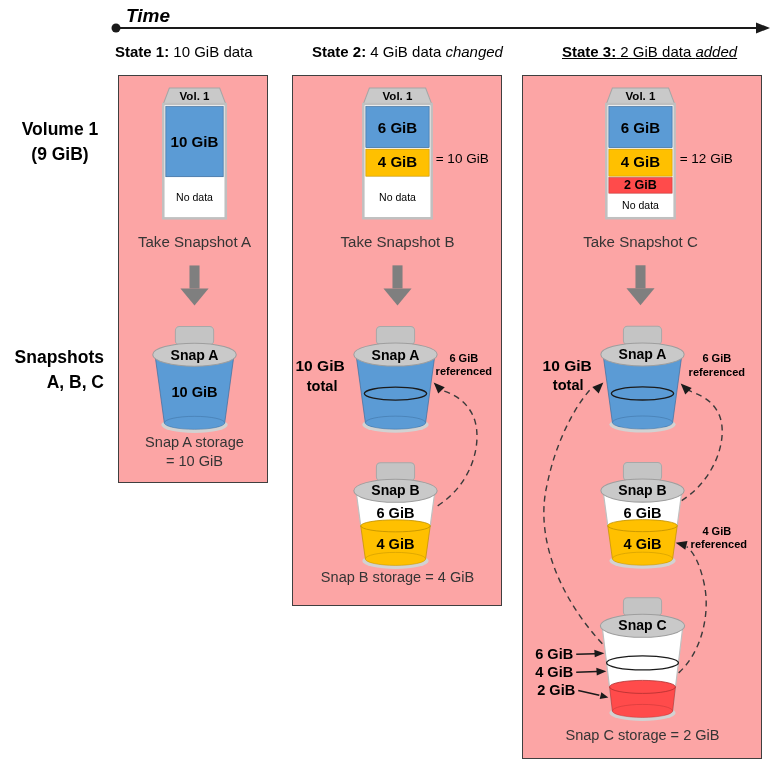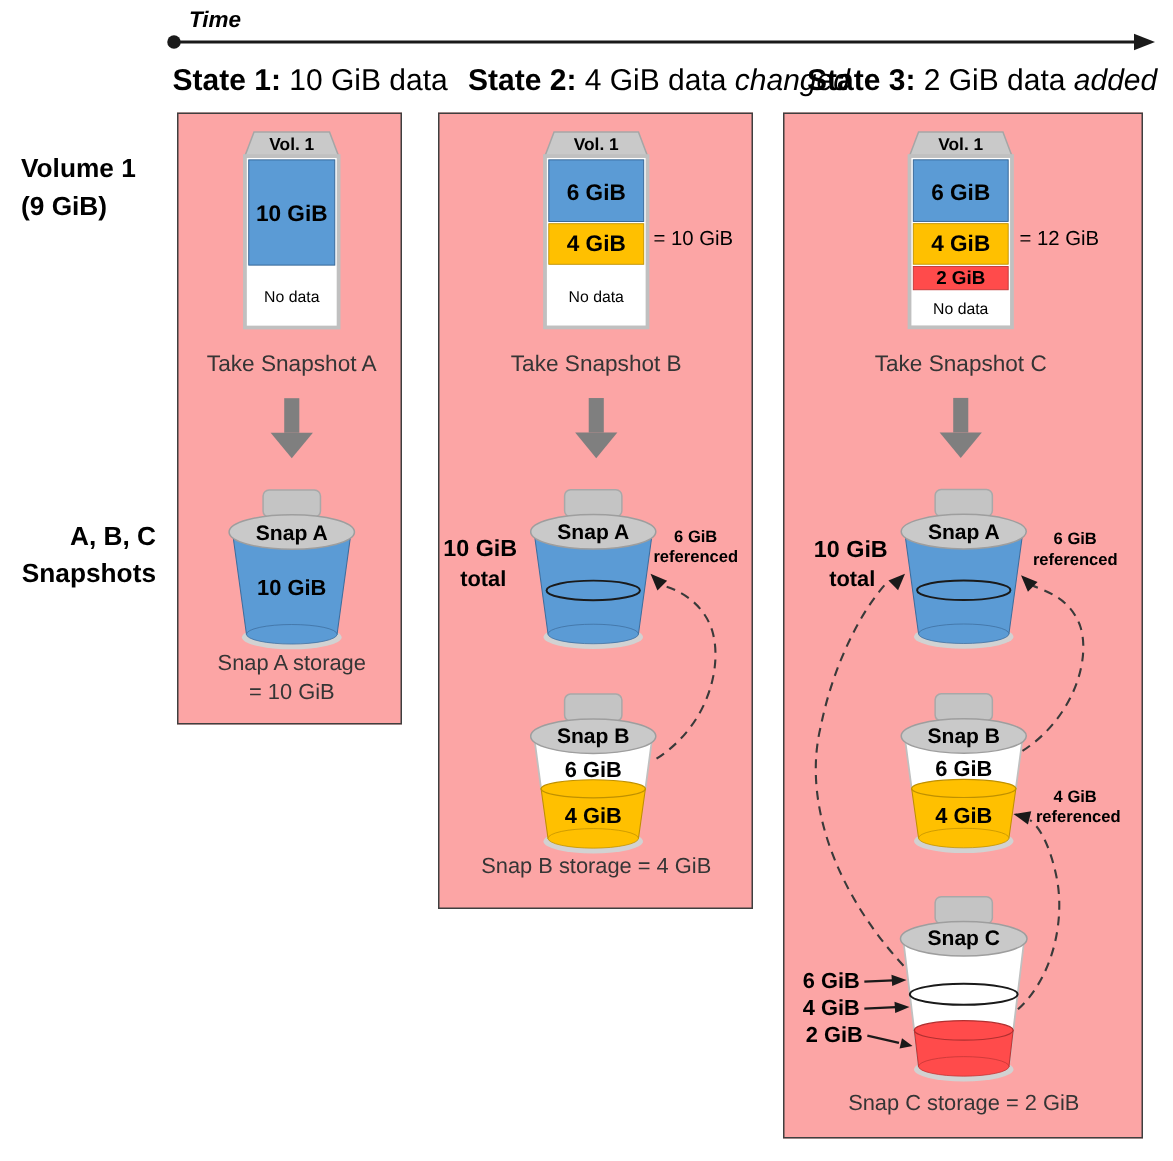--- a/index.html
+++ b/index.html
@@ -1,25 +1,25 @@
 <!DOCTYPE html>
 <html><head>
 <meta charset="utf-8">
 <style>
   html,body{margin:0;padding:0;background:#fff;}
   .canvas{position:relative;width:782px;height:774px;background:#fff;
           font-family:"Liberation Sans",sans-serif;color:#000;overflow:hidden;}
   .abs{position:absolute;}
-  .time-label{left:126px;top:5px;font-size:15px;font-weight:bold;font-style:italic;}
-  .state-header{top:43px;font-size:20px;white-space:nowrap;}
+  .time-label{left:126px;top:5px;font-size:19px;font-weight:bold;font-style:italic;}
+  .state-header{top:43px;font-size:15px;white-space:nowrap;}
   .state-header .b{font-weight:bold;}
   .state-header .i{font-style:italic;}
-  .s1{left:115px;} .s2{left:287px;margin-left:25px;} .s3{left:538px;}
+  .s1{left:115px;} .s2{left:287px;margin-left:25px;} .s3{left:562px;text-decoration:underline;}
   .row-label{font-size:17.5px;font-weight:bold;line-height:25px;}
-  .vol-label{left:14px;top:100px;width:92px;text-align:left;}
+  .vol-label{left:14px;top:117px;width:92px;text-align:center;}
   .snap-label{left:7px;top:345px;width:97px;text-align:right;}
   .panel{position:absolute;background:#fca5a5;border:1.5px solid #3F3F3F;box-sizing:border-box;}
   .p1{left:118px;top:75px;width:150px;height:408px;}
   .p2{left:292px;top:75px;width:210px;height:531px;}
   .p3{left:522px;top:75px;width:240px;height:684px;}
   .panel svg{display:block;width:100%;height:100%;}
   svg text{font-family:"Liberation Sans",sans-serif;fill:#000;text-anchor:middle;}
   .cap-t{font-size:11.5px;font-weight:bold;}
   .seg-t{font-size:15px;font-weight:bold;}
   .seg-s{font-size:12.5px;font-weight:bold;}
@@ -52,22 +52,22 @@
 
   <div class="abs state-header s1"><span class="b">State 1:</span><span> 10 GiB data</span><span class="i"></span></div>
   <div class="abs state-header s2"><span class="b">State 2:</span><span> 4 GiB data </span><span class="i">changed</span></div>
   <div class="abs state-header s3"><span class="b">State 3:</span><span> 2 GiB data </span><span class="i">added</span></div>
 
   <div class="abs row-label vol-label">
     <div>Volume 1</div>
     <div>(9 GiB)</div>
   </div>
   <div class="abs row-label snap-label">
+    <div>Snapshots</div>
     <div>A, B, C</div>
-    <div>Snapshots</div>
   </div>
 
   <div class="panel p1">
     <svg viewBox="0 0 147 405" preserveAspectRatio="none">
       <g>
         <polygon points="50,12 100,12 106,28 44,28" fill="#C9C9C9" stroke="#A6A6A6"></polygon>
         <text x="75" y="24" class="cap-t">Vol. 1</text>
         <rect x="44" y="28" width="62" height="114" fill="#ffffff" stroke="#C0C0C0" stroke-width="2.5"></rect>
         <rect x="46.5" y="30.5" width="57" height="70" fill="#5B9BD5" stroke="#2F5F8F" stroke-width="0.6"></rect>
         <text x="75" y="71" class="seg-t">10 GiB</text>

